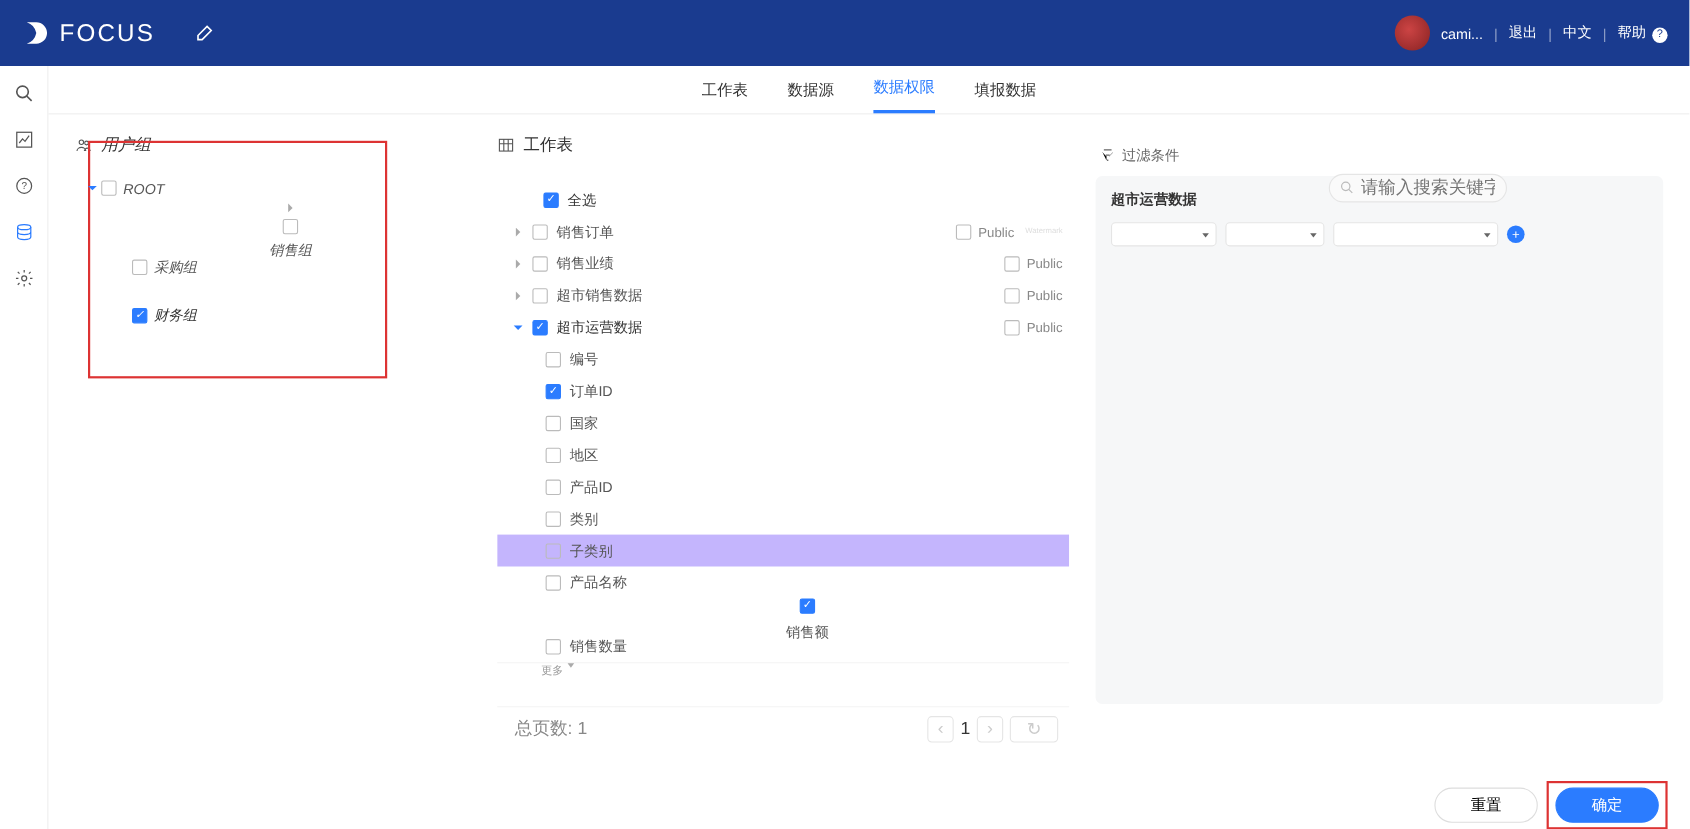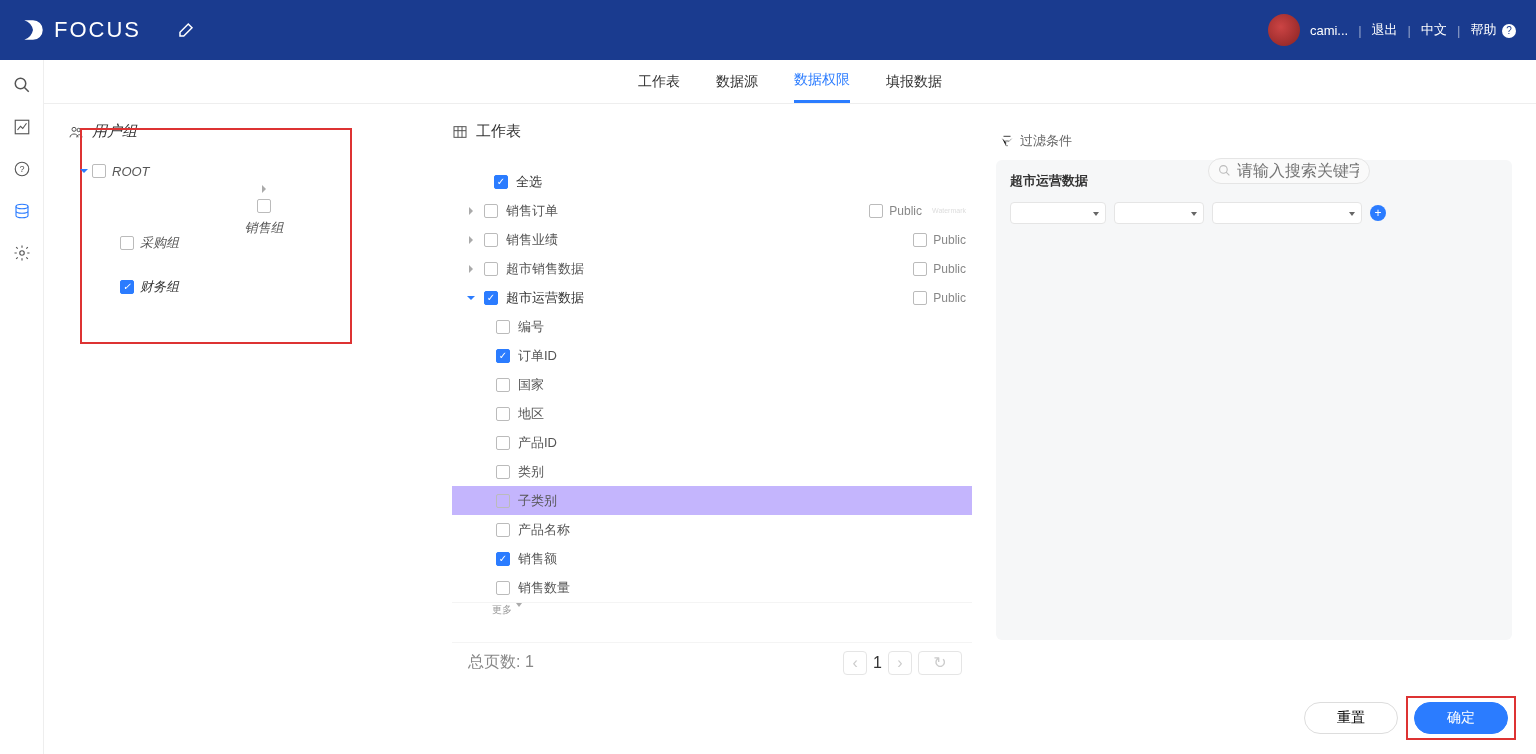--- a/index.html
+++ b/index.html
@@ -75,21 +75,21 @@
     .filter-top { display:flex; align-items:center; gap:6px; padding:10px 4px; font-size:13px; color:#666; font-weight:500;}
     .filter-ic { width:14px; height:14px; }
     .filter-body { background:#f6f7f8; padding:12px 14px; border-radius:6px; min-height:480px; }
     .filter-label { font-size:13px; font-weight:600; color:#333; margin-bottom:12px; }
     .filter-row { display:flex; gap:8px; align-items:center; }
     .sel { height:22px; background:#fff; border:1px solid #e5e5e5; border-radius:4px; font-size:11px; color:#999; padding:0 18px 0 6px; position:relative; }
     .sel::after { content:""; position:absolute; right:6px; top:9px; width:0;height:0;border-top:4px solid #666;border-left:3px solid transparent;border-right:3px solid transparent;}
     .sel-a { width:96px; } .sel-b { width:90px; } .sel-c { width:150px; }
     .add-btn { width:16px; height:16px; border-radius:50%; background:#2b7cff; color:#fff; display:inline-flex; align-items:center; justify-content:center; font-size:12px; cursor:pointer;}
 
-    .footer { position:absolute; right:28px; bottom:20px; display:flex; gap:16px; }
+    .footer { position:absolute; right:28px; bottom:6px; display:flex; gap:16px; }
     .btn { height:32px; padding:0 32px; border-radius:16px; font-size:14px; cursor:pointer; border:1px solid #ddd; background:#fff; display:inline-flex; align-items:center; }
     .btn.primary { background:#2b7cff; color:#fff; border-color:#2b7cff; }
 
     .panel-b-wrap { display:flex; flex-direction:column; height:100%; }
     .wt-scroll { max-height: 440px; overflow:hidden; }
     .content-inner { position:relative; width:100%; }
     .tlink { color:#fff; cursor:pointer; }
   </style>
 </head>
 <body>
@@ -282,21 +282,21 @@
                 <span>类别</span>
               </div>
           <div class="wt-row hl" style="padding-left:44px;">
                 <span class="cb"></span>
                 <span>子类别</span>
               </div>
           <div class="wt-row" style="padding-left:44px;">
                 <span class="cb"></span>
                 <span>产品名称</span>
               </div>
-          <div class="wt-row" style="padding-left:44px;">
+          <div class="wt-row" style="padding-left:44px;flex-direction:column;">
                 <span class="cb checked"></span>
                 <span>销售额</span>
               </div>
           <div class="wt-row" style="padding-left:44px;">
                 <span class="cb"></span>
                 <span>销售数量</span>
               </div>
         </div>
 
         <div class="more-row">

